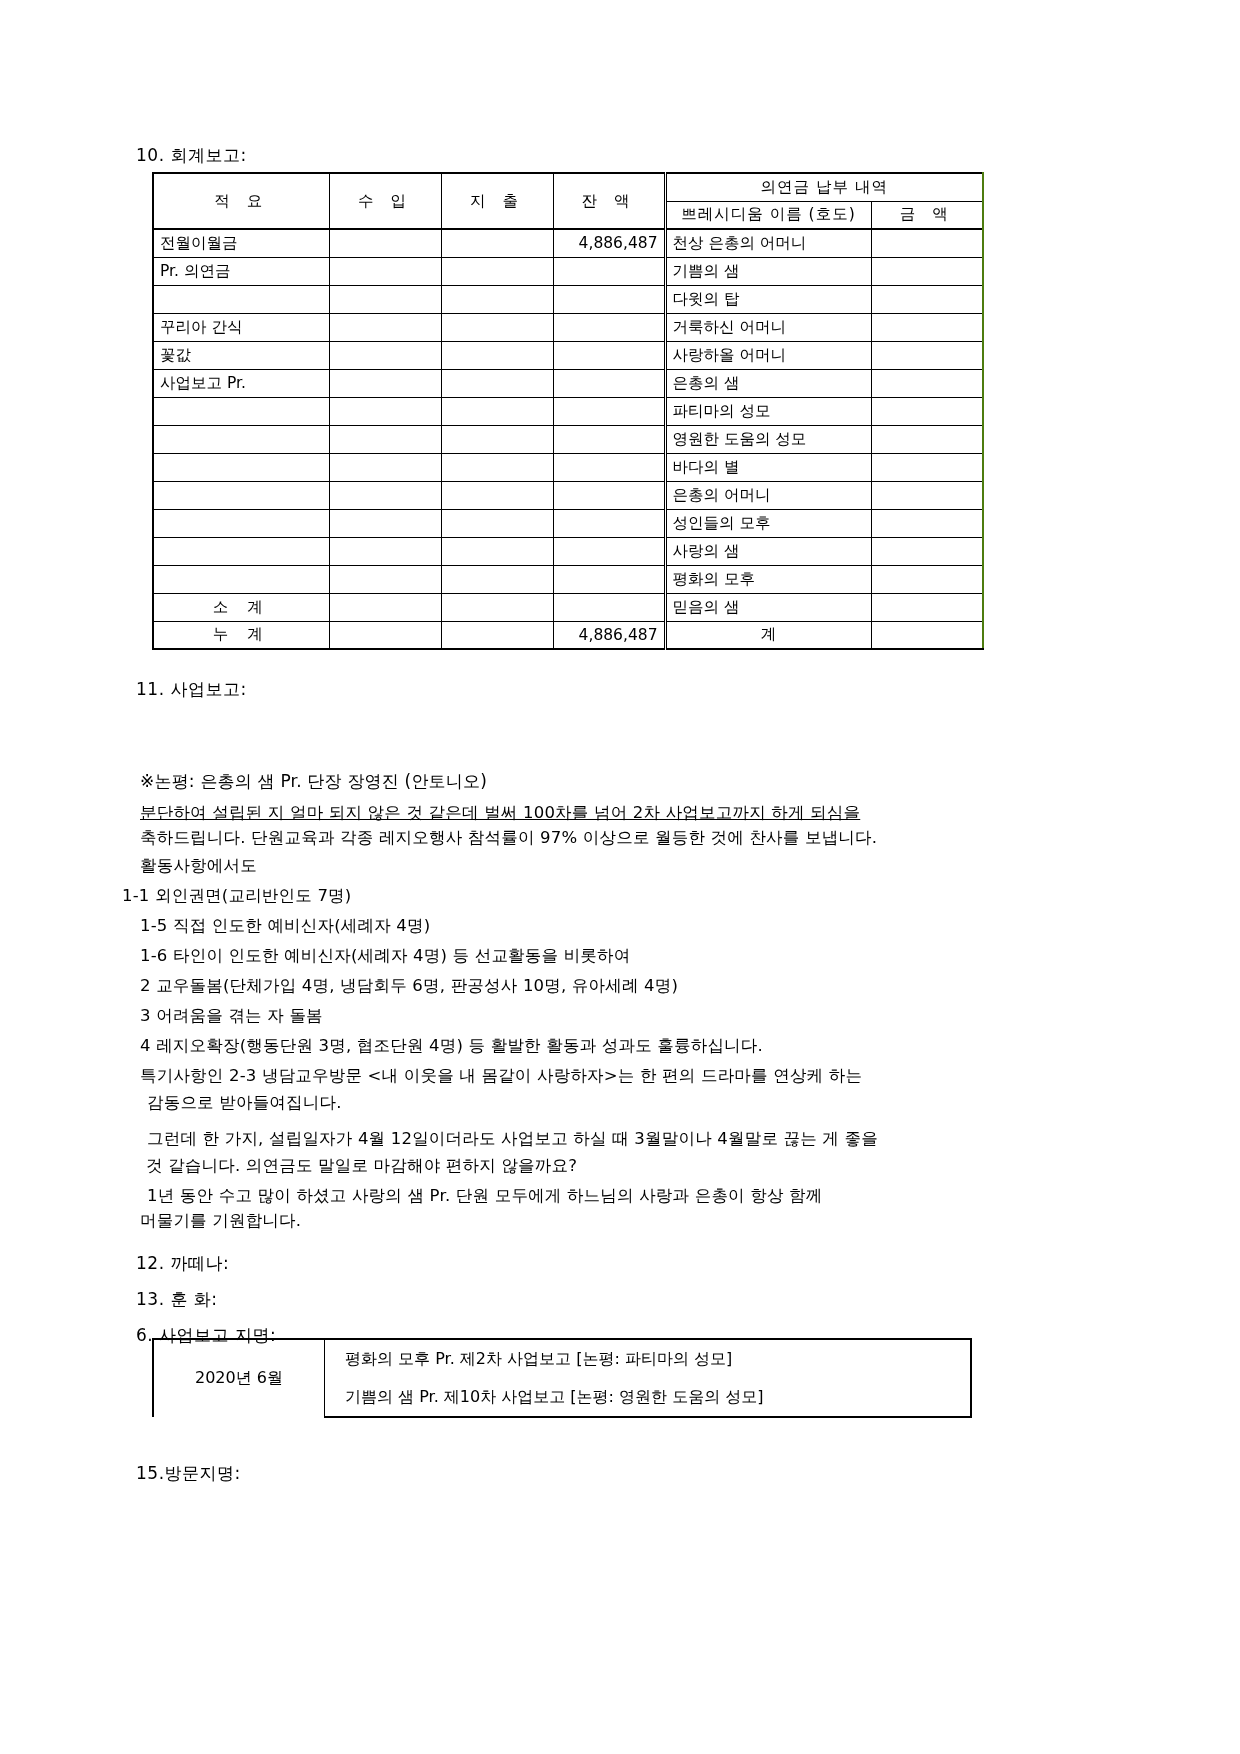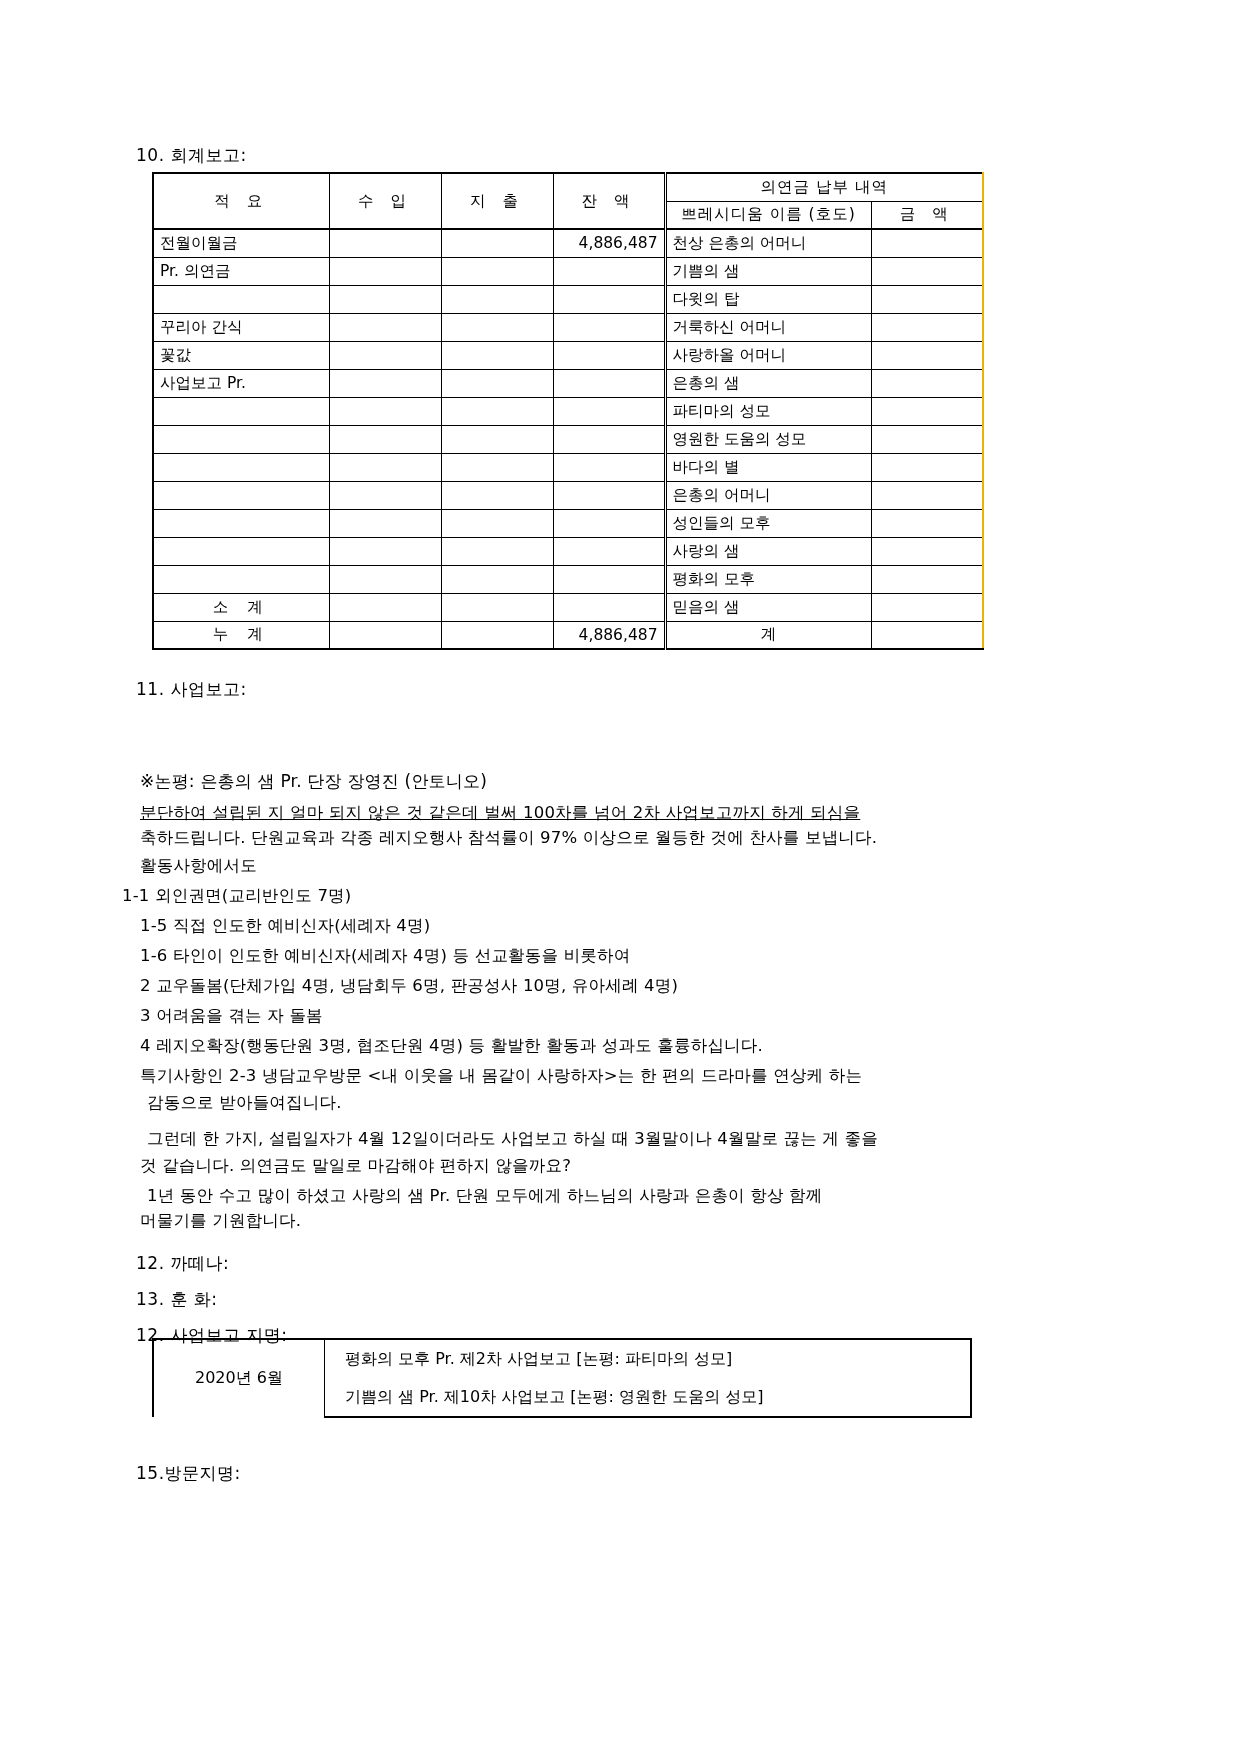--- a/index.html
+++ b/index.html
@@ -51,21 +51,21 @@
     border: 1px solid #000000;
     height: 28px;
     padding: 0 6px;
     font-weight: normal;
     box-sizing: border-box;
     vertical-align: middle;
     overflow: hidden;
     white-space: nowrap;
   }
   .acct-table .outer-l { border-left: 2px solid #000; }
-  .acct-table .outer-r { border-right: 2px solid #eab308; }
+  .acct-table .outer-r { border-right: 2px solid #4d7c0f; }
   .acct-table .thick-top { border-top: 2px solid #000; }
   .acct-table .thick-bottom { border-bottom: 2px solid #000; }
   .acct-table .dbl-left {
     border-left: 3px double #000;
   }
   .c-desc { width: 176px; }
   .c-in   { width: 112px; }
   .c-out  { width: 112px; }
   .c-bal  { width: 112px; }
   .c-name { width: 206px; }
@@ -303,28 +303,28 @@
       <div class="body-line" style="left: 140px; top: 855px;">활동사항에서도</div>
       <div class="body-line" style="left: 122px; top: 885px;">1-1 외인권면(교리반인도 7명)</div>
       <div class="body-line" style="left: 140px; top: 915px;">1-5 직접 인도한 예비신자(세례자 4명)</div>
       <div class="body-line" style="left: 140px; top: 945px;">1-6 타인이 인도한 예비신자(세례자 4명) 등 선교활동을 비롯하여</div>
       <div class="body-line" style="left: 140px; top: 975px;">2 교우돌봄(단체가입 4명, 냉담회두 6명, 판공성사 10명, 유아세례 4명)</div>
       <div class="body-line" style="left: 140px; top: 1005px;">3 어려움을 겪는 자 돌봄</div>
       <div class="body-line" style="left: 140px; top: 1035px;">4 레지오확장(행동단원 3명, 협조단원 4명) 등 활발한 활동과 성과도 훌륭하십니다.</div>
       <div class="body-line" style="left: 140px; top: 1065px;">특기사항인 2-3 냉담교우방문 &lt;내 이웃을 내 몸같이 사랑하자&gt;는 한 편의 드라마를 연상케 하는</div>
       <div class="body-line" style="left: 147px; top: 1092px;">감동으로 받아들여집니다.</div>
       <div class="body-line" style="left: 147px; top: 1128px;">그런데 한 가지, 설립일자가 4월 12일이더라도 사업보고 하실 때 3월말이나 4월말로 끊는 게 좋을</div>
-      <div class="body-line" style="left: 140px; top: 1155px;">것 같습니다. 의연금도 말일로 마감해야 편하지 않을까요?</div>
+      <div class="body-line" style="left: 146px; top: 1155px;">것 같습니다. 의연금도 말일로 마감해야 편하지 않을까요?</div>
       <div class="body-line" style="left: 147px; top: 1185px;">1년 동안 수고 많이 하셨고 사랑의 샘 Pr. 단원 모두에게 하느님의 사랑과 은총이 항상 함께</div>
       <div class="body-line" style="left: 140px; top: 1210px;">머물기를 기원합니다.</div>
     </div>
 
   <div class="section-head" style="left:136px; top:1252px;">12. 까떼나:</div>
   <div class="section-head" style="left:136px; top:1288px;">13. 훈 화:</div>
-  <div class="section-head" style="left:136px; top:1324px;">12. 사업보고 지명:</div>
+  <div class="section-head" style="left:136px; top:1324px;">6. 사업보고 지명:</div>
 
   <table class="design-table">
     <tbody>
         <tr class="top">
       <td class="dt-date" rowspan="2">2020년 6월</td>
       <td class="dt-text">평화의 모후 Pr. 제2차 사업보고 [논평: 파티마의 성모]</td>
     </tr>
     <tr class="bottom">
       <td class="dt-text">기쁨의 샘 Pr.  제10차 사업보고 [논평: 영원한 도움의 성모]</td>
     </tr>

